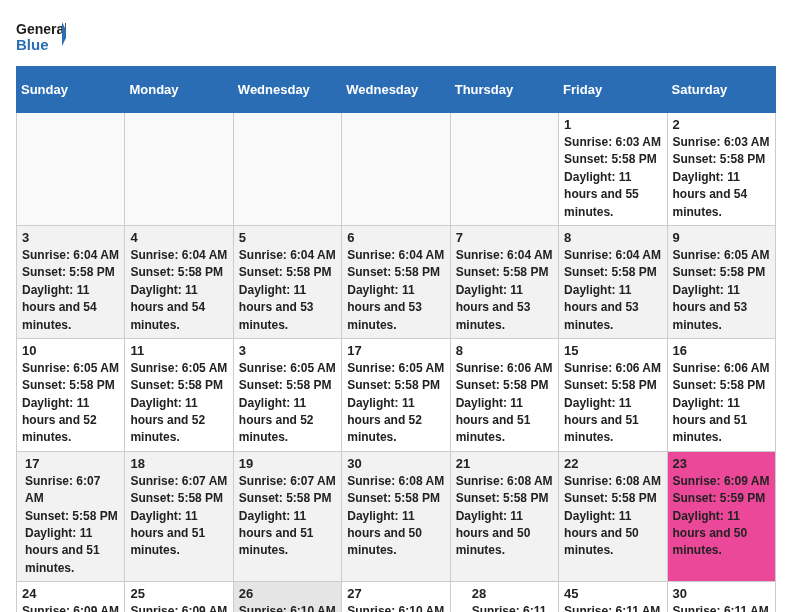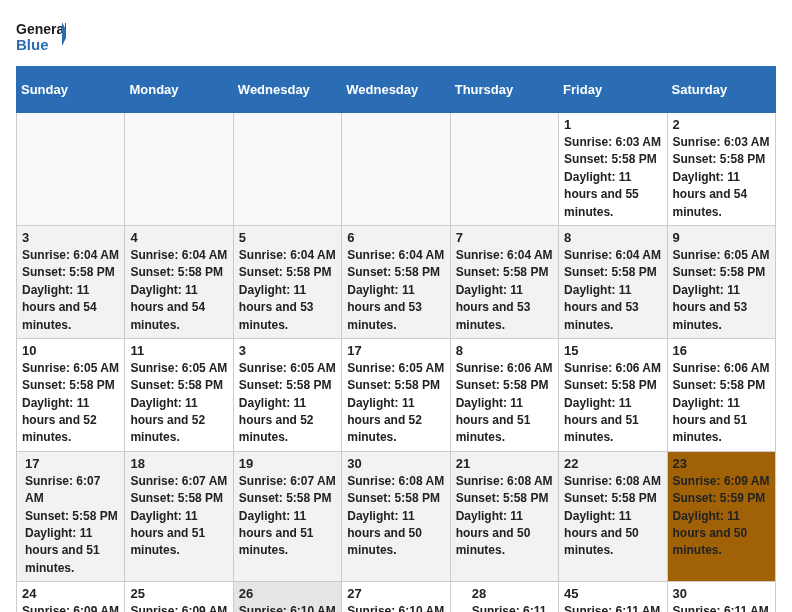--- a/index.html
+++ b/index.html
@@ -281,21 +281,21 @@
         </div>
       </td>
         <td style="background: rgb(242, 242, 242); margin-top: 28px;">
         <div class="day-num">22</div>
         <div class="day-info">
           Sunrise: 6:08 AM<br>
           Sunset: 5:58 PM<br>
           Daylight: 11 hours and 50 minutes.
         </div>
       </td>
-        <td style="background: #a16207;">
+        <td style="background: #ec4899;">
         <div class="day-num">23</div>
         <div class="day-info">
           Sunrise: 6:09 AM<br>
           Sunset: 5:59 PM<br>
           Daylight: 11 hours and 50 minutes.
         </div>
       </td>
       </tr>
       <tr>
         <td style="background: rgb(255, 255, 255);">

